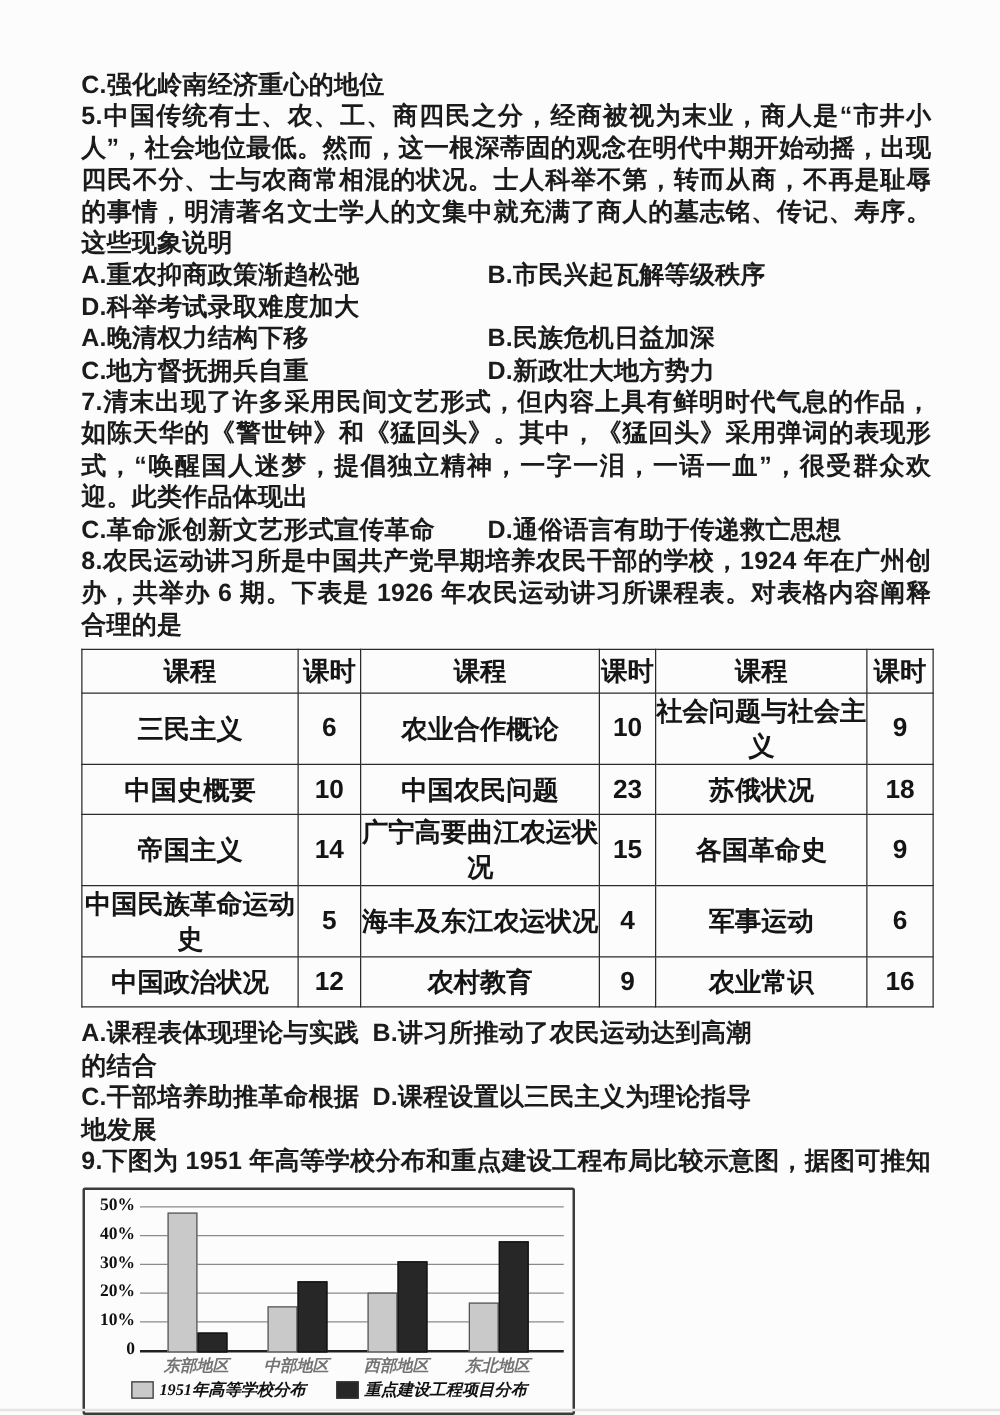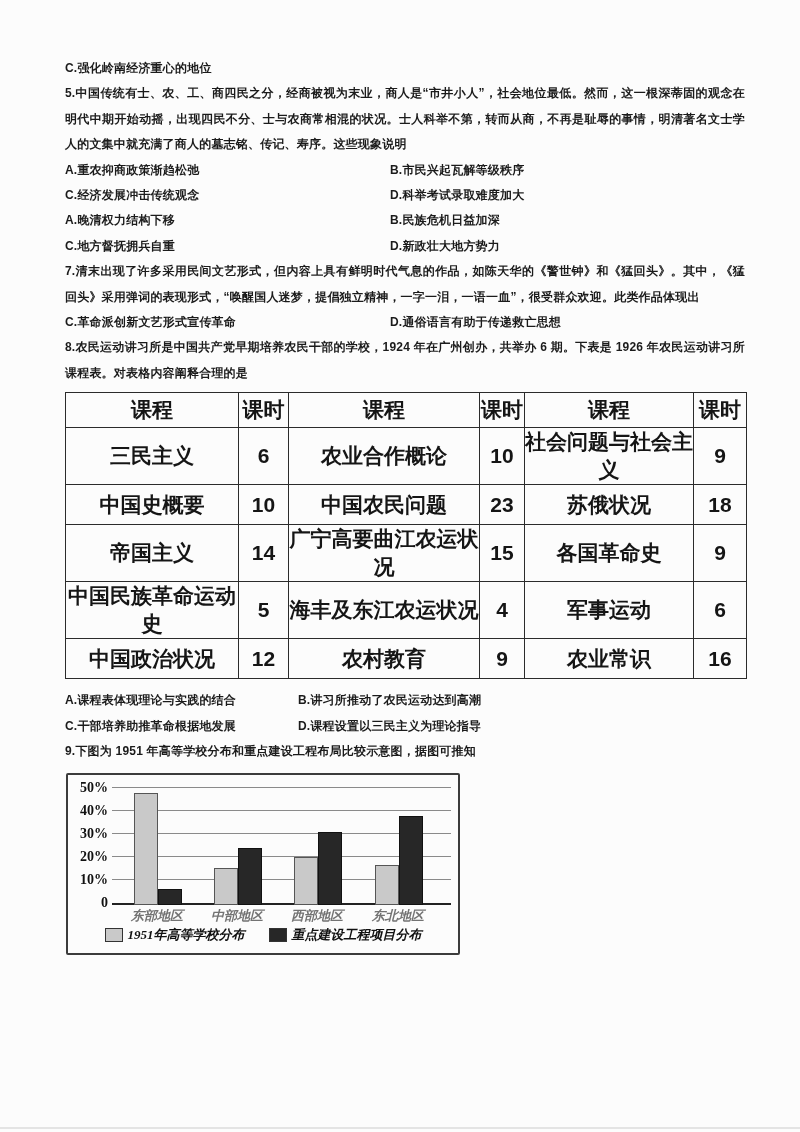--- a/index.html
+++ b/index.html
@@ -1,20 +1,20 @@
 <!DOCTYPE html>
 <html><head>
 <meta charset="utf-8">
 <style>
   html,body{margin:0;padding:0;}
   body{background:#fdfdfd;}
   .page{position:relative;width:800px;height:1132px;background:#fcfcfc;overflow:hidden;
         font-family:"Liberation Sans","DejaVu Sans",sans-serif;color:#1b1b1b;}
   .content{position:absolute;left:65px;top:56px;width:680px;}
-  .stem,.opts{font-size:12px;line-height:25.4px;font-weight:600;letter-spacing:.2px;}
+  .stem,.opts{font-size:20px;line-height:25.4px;font-weight:600;letter-spacing:.2px;}
   .stem{text-align:justify;}
   .opts{display:flex;}
   .opts .o1{flex:none;width:325px;}
   .opts.narrow .o1{flex:none;width:233px;}
   .opts .o2{flex:1;}
   
   table.course{border-collapse:collapse;table-layout:fixed;width:675px;margin:6px 0 0 0;}
   table.course th,table.course td{border:1.6px solid #2b2b2b;text-align:center;vertical-align:middle;
         font-weight:600;font-size:21px;color:#151515;padding:0;}
   table.course th{height:34px;}
@@ -45,21 +45,20 @@
     <div class="opts">
       <span class="o1">C.强化岭南经济重心的地位</span>
     </div>
 
     <div class="stem">5.中国传统有士、农、工、商四民之分，经商被视为末业，商人是“市井小人”，社会地位最低。然而，这一根深蒂固的观念在明代中期开始动摇，出现四民不分、士与农商常相混的状况。士人科举不第，转而从商，不再是耻辱的事情，明清著名文士学人的文集中就充满了商人的墓志铭、传记、寿序。这些现象说明</div>
     <div class="opts">
       <span class="o1">A.重农抑商政策渐趋松弛</span>
       <span class="o2">B.市民兴起瓦解等级秩序</span>
     </div>
     <div class="opts">
-      <span class="o1">C.经济发展冲击传统观念</span>
       <span class="o2">D.科举考试录取难度加大</span>
     </div>
 
     <div class="opts">
       <span class="o1">A.晚清权力结构下移</span>
       <span class="o2">B.民族危机日益加深</span>
     </div>
     <div class="opts">
       <span class="o1">C.地方督抚拥兵自重</span>
       <span class="o2">D.新政壮大地方势力</span>

